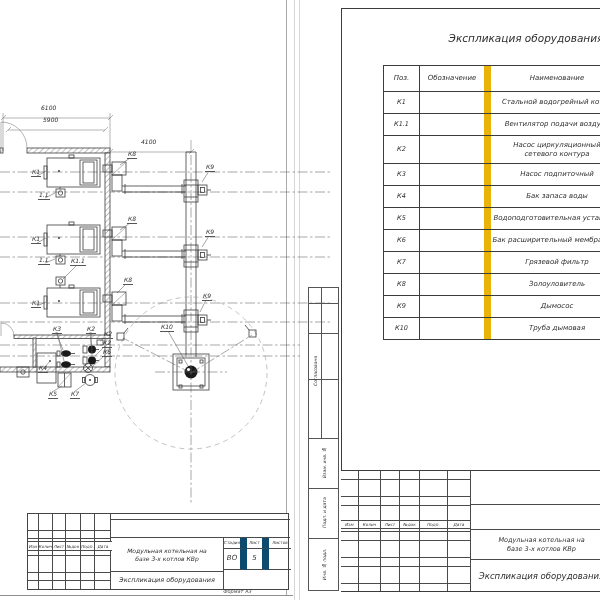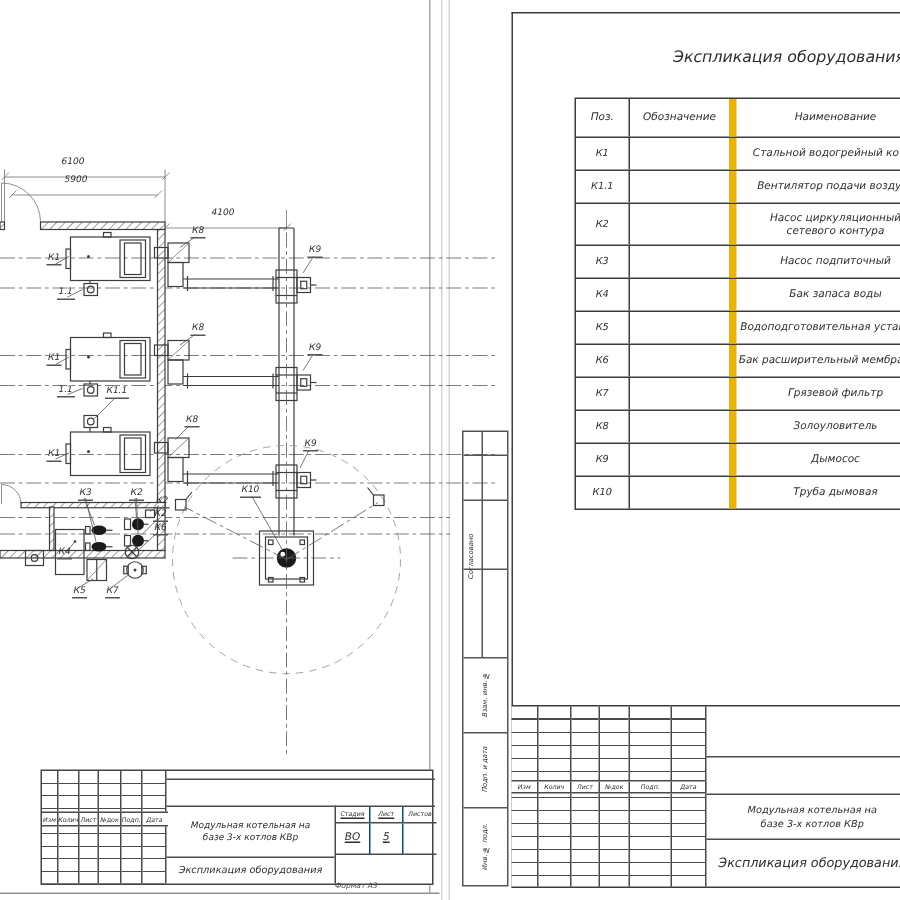--- a/index.html
+++ b/index.html
@@ -30,21 +30,21 @@
   .plan-label.dim { border-bottom:none; }
   
   #eq-title { left:440px; top:32px; width:172px; height:14px; text-align:center; font-size:10.5px; }
   #eq-table { left:383px; top:65px; width:241px; border:1px solid #3c3c3c; background:#fff; }
   .eq-row { display:flex; border-top:1px solid #3c3c3c; min-height:22px; }
   .eq-row.header { border-top:none; min-height:25px; }
   .eq-row.tall { min-height:28px; }
   .eq-cell { display:flex; align-items:center; justify-content:center; text-align:center;
     font-size:7px; white-space:pre-line; line-height:1.25; }
   .eq-cell.pos { width:36px; border-right:1px solid #3c3c3c; font-size:6.5px; }
-  .eq-cell.desig { width:71px; border-right:5px solid #eab308; }
+  .eq-cell.desig { width:71px; border-right:7px solid #eab308; }
   .eq-cell.name { flex:1; }
   .eq-row.header .eq-cell { font-size:7px; }
   
   #margin-stamp { left:308px; top:287px; width:31px; height:304px; border:1px solid #555; }
   #margin-stamp .v { position:absolute; left:12px; top:0; width:1px; height:150px; background:#555; }
   #margin-stamp .h { position:absolute; left:0; width:100%; height:1px; background:#555; }
   .rot { position:absolute; display:flex; align-items:center; justify-content:center;
     writing-mode:vertical-rl; transform:rotate(180deg); font-size:4.5px; white-space:nowrap; }
   
   .tb-cols { position:absolute; display:flex; height:100%; top:0; left:0; }
@@ -58,21 +58,21 @@
   #left-tb .tb-cols { width:83px; }
   #right-tb { left:341px; top:470px; width:271px; height:122px;
     border-top:1px solid #3c3c3c; border-bottom:1px solid #3c3c3c; background:#fff; }
   #right-tb .tb-cols { width:130px; }
   #right-tb .tb-col {
     background:repeating-linear-gradient(to bottom, transparent 0, transparent 8px, #4a4a4a 8px, #4a4a4a 8.7px); }
   .cellbox { position:absolute; display:flex; align-items:center; justify-content:center;
     text-align:center; line-height:1.3; }
   .pre { white-space:pre-line; }
   .bt { border-top:1px solid #4a4a4a; } .bl { border-left:1px solid #4a4a4a; }
-  .br { border-right:1px solid #0c4a6e;text-decoration:underline; } .bb { border-bottom:1px solid #4a4a4a; }
+  .br { border-right:7px solid #0c4a6e; } .bb { border-bottom:1px solid #4a4a4a; }
   #format-note { left:195px; top:588px; width:85px; text-align:center; font-size:5px; color:#4a4a4a; }
 </style>
 </head>
 <body>
 
 <div id="canvas">
 
   <div class="abs" id="left-frame-right"></div>
   <div class="abs" id="left-sheet-bottom"></div>
   <div class="abs gapline" style="left:294px"></div>

